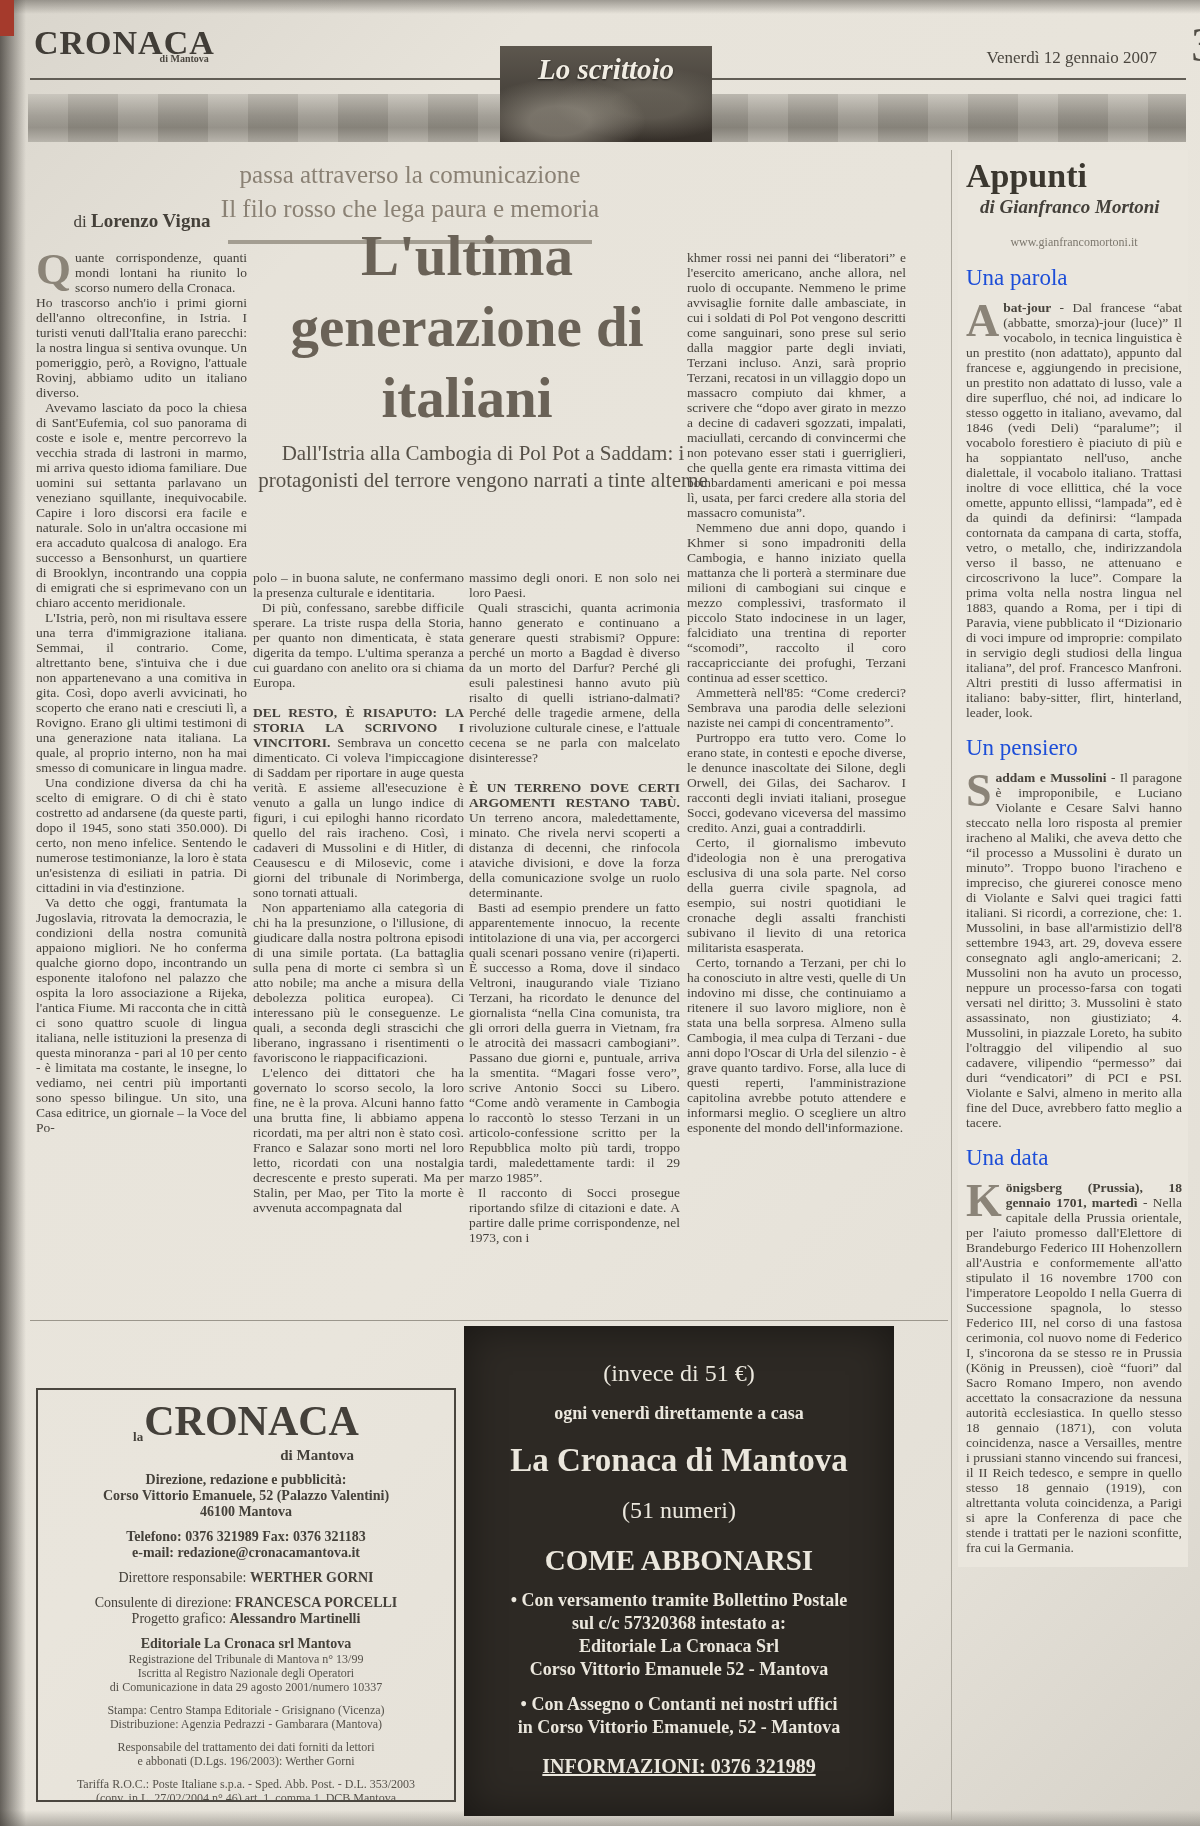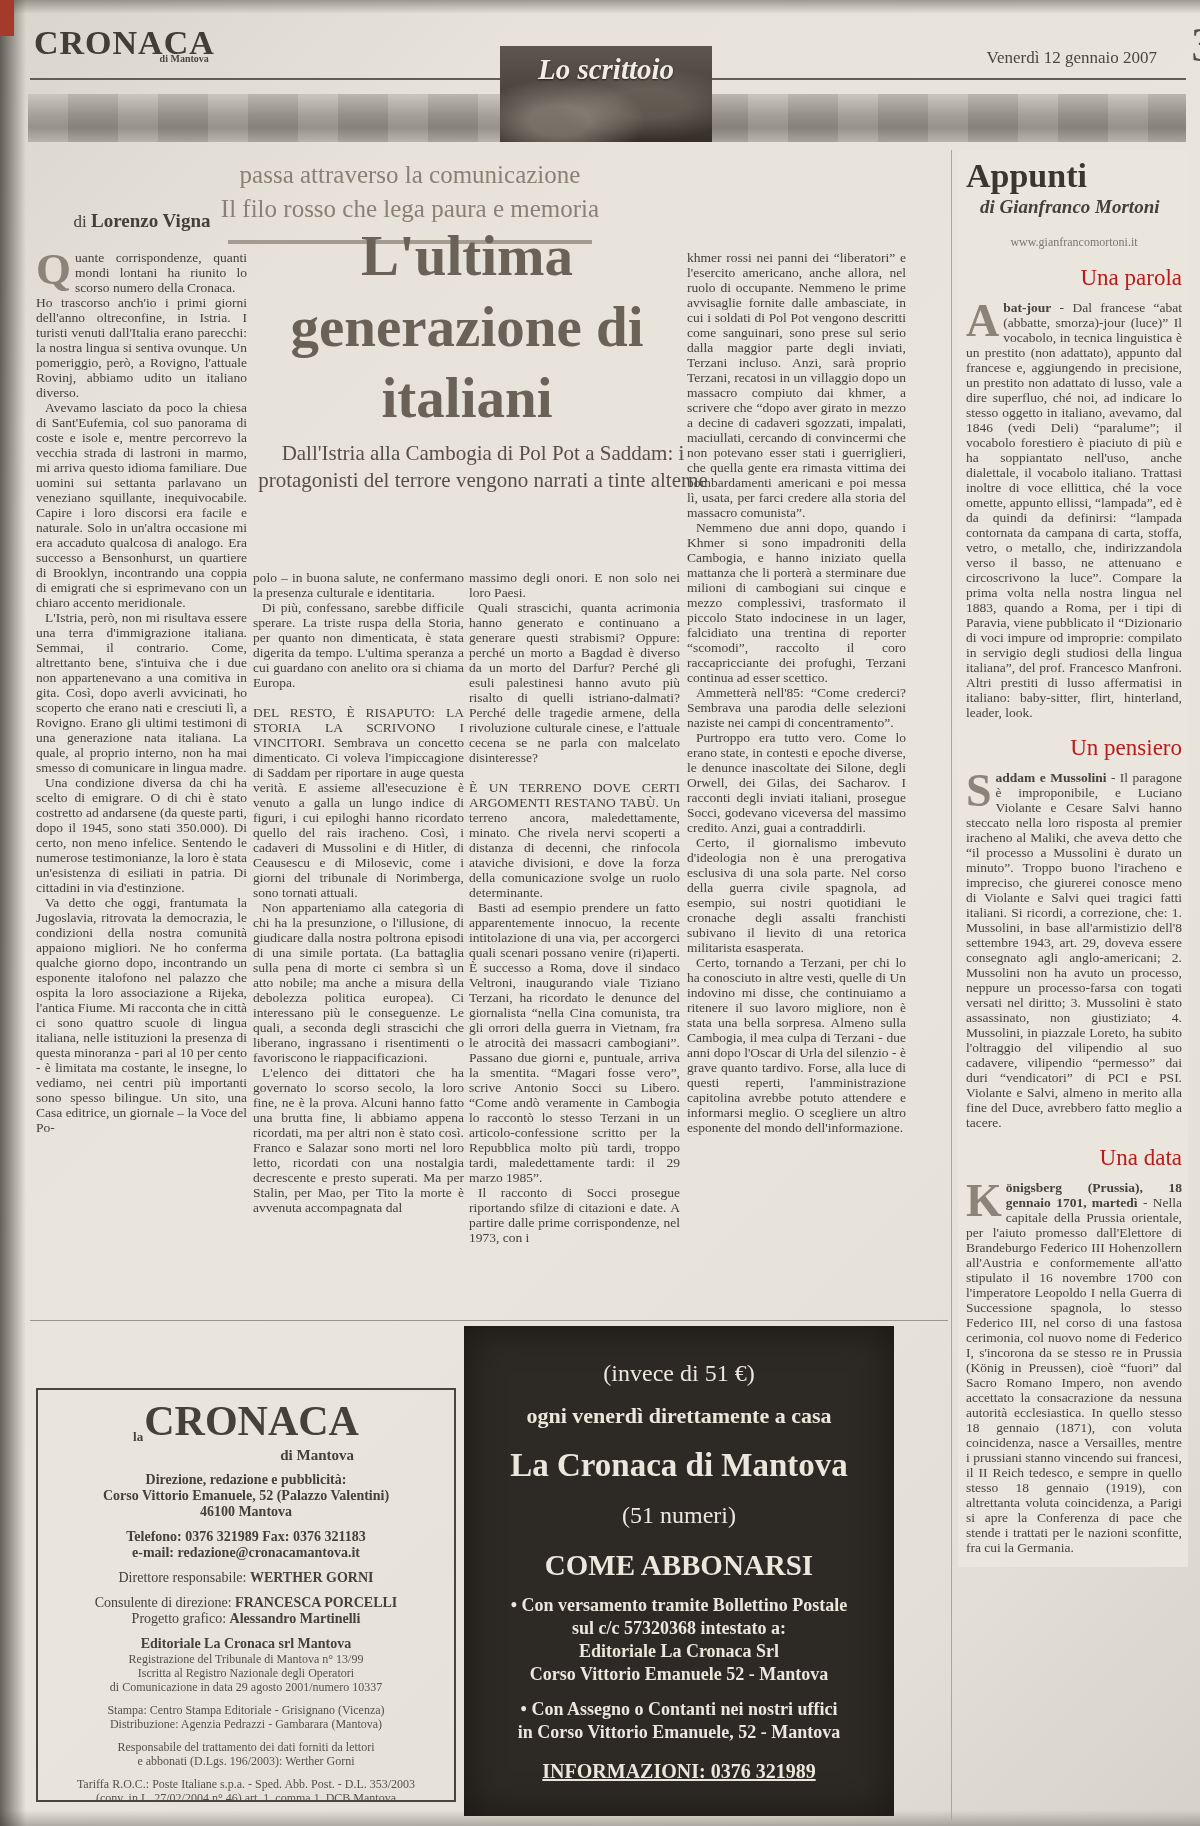--- a/index.html
+++ b/index.html
@@ -48,52 +48,52 @@
   
   .bodycol{position:absolute;width:211px;font-size:13.5px;line-height:15px;text-align:justify;overflow:hidden;color:#44403a;}
   #col1{left:36px;top:250px;height:1062px;}
   #col2{left:253px;top:570px;height:748px;}
   #col3{left:469px;top:570px;height:748px;}
   #col4{left:687px;top:250px;width:219px;height:1066px;}
   .bodycol p{margin:0;text-indent:9px;}
   .bodycol p.noind{text-indent:0;}
   .bodycol p.gap{margin-top:15px;}
   .dropcap{float:left;font-size:45px;line-height:37px;font-weight:bold;color:#8b8478;padding:1px 4px 0 0;}
-  .runin{font-weight:normal;}
+  .runin{font-weight:bold;}
 
   .sep-v{position:absolute;left:951px;top:150px;width:1px;height:1670px;background:#aaa69c;}
   .art-bottom-rule{position:absolute;left:30px;top:1320px;width:918px;height:1px;background:#9b968c;}
 
   
   .sidebar{position:absolute;left:958px;top:150px;width:230px;background:#eae6dd;padding:8px 6px 12px 8px;box-sizing:border-box;}
   .sb-title{font-size:34px;font-weight:bold;color:#3b372f;line-height:36px;}
   .sb-byline{font-size:19px;font-weight:bold;font-style:italic;color:#44403a;margin:2px 0 0 14px;}
   .sb-url{font-size:12px;text-align:center;color:#7c776d;margin-top:17px;}
-  .sb-head{font-size:23px;text-align:right;margin:15px 0 9px;color:#b91c1c;}
+  .sb-head{font-size:23px;text-align:left;margin:15px 0 9px;color:#1d4ed8;}
   .sb-p{font-size:13.5px;line-height:15px;text-align:justify;margin:0;color:#46423b;}
   .sb-drop{float:left;font-size:46px;line-height:38px;font-weight:bold;color:#8b8478;padding:2px 4px 0 0;}
 
   
   .colophon{position:absolute;left:36px;top:1388px;width:420px;height:414px;border:2px solid #4a463f;
         box-sizing:border-box;text-align:center;padding:10px 8px;overflow:hidden;}
   .cl-logo{font-size:42px;font-weight:bold;color:#44403a;line-height:42px;}
   .cl-logo .la{font-size:13px;position:relative;top:6px;margin-right:1px;}
   .cl-logo-sub{font-size:15px;font-weight:bold;color:#44403a;text-align:right;margin:-5px 92px 8px 0;}
   .cl-line{font-size:14px;line-height:16px;color:#45413a;}
   .cl-bold{font-weight:bold;}
   .cl-gap{margin-top:9px;}
   .cl-small{font-size:12px;line-height:14px;color:#55514a;}
 
   
   .ad{position:absolute;left:464px;top:1326px;width:430px;height:490px;background:#2d2924;color:#ebe7dd;
         text-align:center;box-sizing:border-box;padding:20px 18px;overflow:hidden;
         box-shadow:inset 0 0 40px rgba(0,0,0,.45);}
   .ad1{font-size:38px;font-weight:bold;}
   .ad2{font-size:24px;margin-top:14px;}
-  .ad3{font-size:22px;font-weight:bold;margin-top:16px;}
+  .ad3{font-size:18px;font-weight:bold;margin-top:16px;}
   .ad4{font-size:33px;font-weight:bold;margin-top:18px;}
   .ad5{font-size:24px;margin-top:18px;}
   .ad6{font-size:29px;font-weight:bold;margin-top:20px;}
   .ad-opt{font-size:18px;font-weight:bold;line-height:23px;margin-top:12px;}
   .ad-info{font-size:20px;font-weight:bold;text-decoration:underline;margin-top:16px;}
 </style>
 </head>
 <body>
 
 <div class="page">

